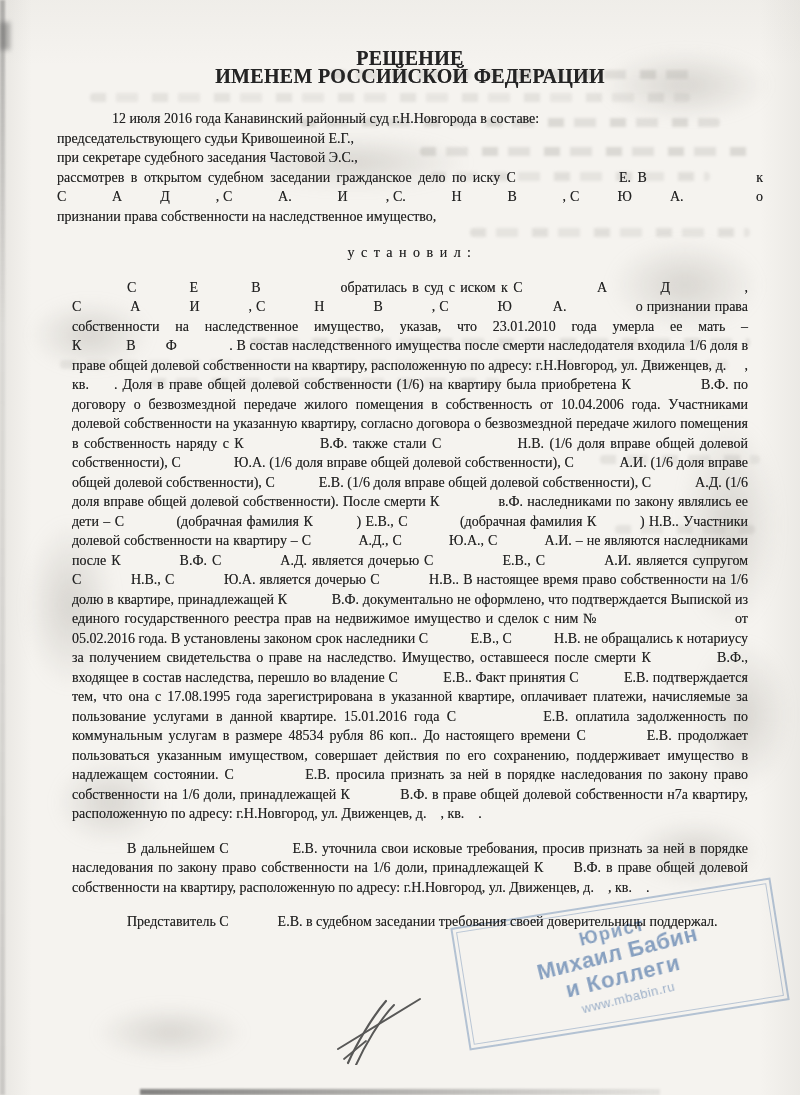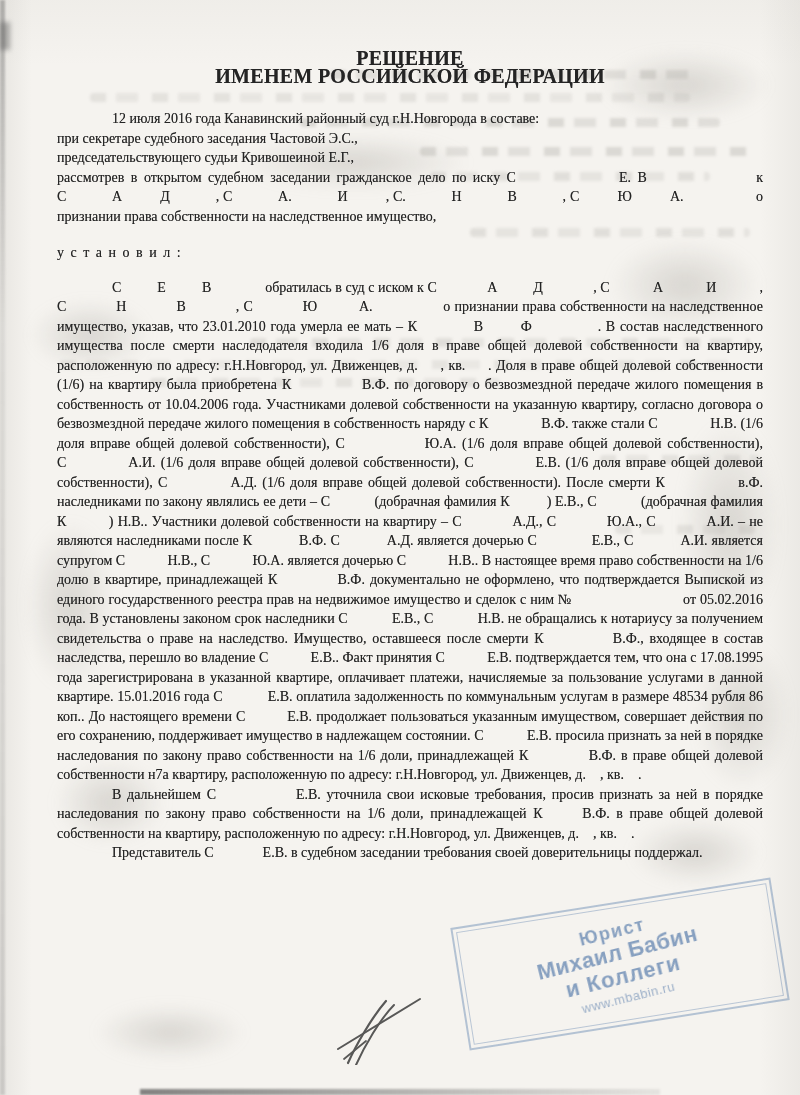--- a/index.html
+++ b/index.html
@@ -43,22 +43,22 @@
     filter:blur(.22px);
   }
   .header-row{position:relative;height:20px;}
   .case-number{position:absolute;left:0;top:0;}
   .copy-label{position:absolute;left:413px;top:0;}
   .title{ text-align:center;font-weight:bold;margin-top:16px;
     font-size:20px;line-height:17.5px;letter-spacing:.3px;}
   .intro{margin-top:24px;}
   .line{text-align:justify;text-indent:0;margin:0;}
   .indent{text-indent:55px;}
-  .ustanovil{letter-spacing:1.5px;margin:17px 0 15px;font-weight:normal;}
-  .p{text-align:justify;text-indent:55px;margin:0;}
+  .ustanovil{text-align:center;letter-spacing:1.5px;margin:17px 0 15px;font-weight:normal;}
+  .p{text-align:justify;text-indent:55px;margin:15px;}
 
   
   .stamp{position:absolute;left:458px;top:902px;width:324px;height:124px;
     transform:rotate(-9deg);color:#7d9cc6;opacity:.88;mix-blend-mode:multiply;}
   .stamp-border{position:absolute;inset:0;border:2px solid rgba(125,156,198,.60);}
   .stamp-border::after{content:"";position:absolute;inset:3px;border:1px solid rgba(125,156,198,.55);}
   .stamp-text{position:absolute;inset:0;display:flex;flex-direction:column;
     align-items:center;justify-content:center;transform:rotate(-5deg);
     font-family:"Liberation Sans","DejaVu Sans",sans-serif;font-weight:bold;line-height:1.08;
     filter:blur(.3px);}
@@ -103,22 +103,22 @@
   <div class="content">
 
 
     <div class="title">
       <div>РЕШЕНИЕ</div>
       <div>ИМЕНЕМ РОССИЙСКОЙ ФЕДЕРАЦИИ</div>
     </div>
 
     <div class="intro">
       <p class="line indent">12 июля 2016 года Канавинский районный суд г.Н.Новгорода в составе:</p>
+      <p class="line">председательствующего судьи Кривошеиной Е.Г.,</p>
       <p class="line">при секретаре судебного заседания Частовой Э.С.,</p>
-      <p class="line">председательствующего судьи Кривошеиной Е.Г.,</p>
       <p class="line">рассмотрев в открытом судебном заседании гражданское дело по иску С&nbsp;&nbsp;&nbsp;&nbsp;&nbsp;&nbsp;&nbsp;&nbsp;&nbsp;&nbsp;&nbsp;&nbsp;&nbsp;&nbsp;&nbsp;&nbsp;Е. В&nbsp;&nbsp;&nbsp;&nbsp;&nbsp;&nbsp;&nbsp;&nbsp;&nbsp;&nbsp;&nbsp;&nbsp;&nbsp;&nbsp;&nbsp;&nbsp; к С&nbsp;&nbsp;&nbsp;&nbsp;&nbsp;&nbsp;&nbsp;&nbsp;&nbsp;&nbsp;&nbsp;&nbsp;А&nbsp;&nbsp;&nbsp;&nbsp;&nbsp;&nbsp;&nbsp;&nbsp;&nbsp;&nbsp;Д&nbsp;&nbsp;&nbsp;&nbsp;&nbsp;&nbsp;&nbsp;&nbsp;&nbsp;&nbsp;&nbsp;&nbsp;, С&nbsp;&nbsp;&nbsp;&nbsp;&nbsp;&nbsp;&nbsp;&nbsp;&nbsp;&nbsp;&nbsp;&nbsp;А.&nbsp;&nbsp;&nbsp;&nbsp;&nbsp;&nbsp;&nbsp;&nbsp;&nbsp;&nbsp;&nbsp;&nbsp;И&nbsp;&nbsp;&nbsp;&nbsp;&nbsp;&nbsp;&nbsp;&nbsp;&nbsp;&nbsp;, С.&nbsp;&nbsp;&nbsp;&nbsp;&nbsp;&nbsp;&nbsp;&nbsp;&nbsp;&nbsp;&nbsp;&nbsp;Н&nbsp;&nbsp;&nbsp;&nbsp;&nbsp;&nbsp;&nbsp;&nbsp;&nbsp;&nbsp;&nbsp;&nbsp;В&nbsp;&nbsp;&nbsp;&nbsp;&nbsp;&nbsp;&nbsp;&nbsp;&nbsp;&nbsp;&nbsp;&nbsp;, С&nbsp;&nbsp;&nbsp;&nbsp;&nbsp;&nbsp;&nbsp;&nbsp;&nbsp;&nbsp;Ю&nbsp;&nbsp;&nbsp;&nbsp;&nbsp;&nbsp;&nbsp;&nbsp;&nbsp;&nbsp;А.&nbsp;&nbsp;&nbsp;&nbsp;&nbsp;&nbsp;&nbsp;&nbsp;&nbsp;&nbsp;&nbsp;&nbsp;&nbsp;&nbsp;&nbsp;&nbsp;&nbsp;&nbsp; о признании права собственности на наследственное имущество,</p>
     </div>
 
     <p class="ustanovil">у с т а н о в и л :</p>
 
     <p class="p">С&nbsp;&nbsp;&nbsp;&nbsp;&nbsp;&nbsp;&nbsp;&nbsp;&nbsp;&nbsp;Е&nbsp;&nbsp;&nbsp;&nbsp;&nbsp;&nbsp;&nbsp;&nbsp;&nbsp;&nbsp;В&nbsp;&nbsp;&nbsp;&nbsp;&nbsp;&nbsp;&nbsp;&nbsp;&nbsp;&nbsp;&nbsp;&nbsp;&nbsp;&nbsp; обратилась в суд с иском к С&nbsp;&nbsp;&nbsp;&nbsp;&nbsp;&nbsp;&nbsp;&nbsp;&nbsp;&nbsp;&nbsp;&nbsp;&nbsp;&nbsp;А&nbsp;&nbsp;&nbsp;&nbsp;&nbsp;&nbsp;&nbsp;&nbsp;&nbsp;&nbsp;Д&nbsp;&nbsp;&nbsp;&nbsp;&nbsp;&nbsp;&nbsp;&nbsp;&nbsp;&nbsp;&nbsp;&nbsp;&nbsp;&nbsp;, С&nbsp;&nbsp;&nbsp;&nbsp;&nbsp;&nbsp;&nbsp;&nbsp;&nbsp;&nbsp;&nbsp;&nbsp;А&nbsp;&nbsp;&nbsp;&nbsp;&nbsp;&nbsp;&nbsp;&nbsp;&nbsp;&nbsp;&nbsp;&nbsp;И&nbsp;&nbsp;&nbsp;&nbsp;&nbsp;&nbsp;&nbsp;&nbsp;&nbsp;&nbsp;&nbsp;&nbsp;, С&nbsp;&nbsp;&nbsp;&nbsp;&nbsp;&nbsp;&nbsp;&nbsp;&nbsp;&nbsp;&nbsp;&nbsp;Н&nbsp;&nbsp;&nbsp;&nbsp;&nbsp;&nbsp;&nbsp;&nbsp;&nbsp;&nbsp;&nbsp;&nbsp;В&nbsp;&nbsp;&nbsp;&nbsp;&nbsp;&nbsp;&nbsp;&nbsp;&nbsp;&nbsp;&nbsp;&nbsp;, С&nbsp;&nbsp;&nbsp;&nbsp;&nbsp;&nbsp;&nbsp;&nbsp;&nbsp;&nbsp;&nbsp;&nbsp;Ю&nbsp;&nbsp;&nbsp;&nbsp;&nbsp;&nbsp;&nbsp;&nbsp;&nbsp;&nbsp;А.&nbsp;&nbsp;&nbsp;&nbsp;&nbsp;&nbsp;&nbsp;&nbsp;&nbsp;&nbsp;&nbsp;&nbsp;&nbsp;&nbsp;&nbsp;&nbsp; о признании права собственности на наследственное имущество, указав, что 23.01.2010 года умерла ее мать – К&nbsp;&nbsp;&nbsp;&nbsp;&nbsp;&nbsp;&nbsp;&nbsp;&nbsp;&nbsp;&nbsp;&nbsp;В&nbsp;&nbsp;&nbsp;&nbsp;&nbsp;&nbsp;&nbsp;&nbsp;Ф&nbsp;&nbsp;&nbsp;&nbsp;&nbsp;&nbsp;&nbsp;&nbsp;&nbsp;&nbsp;&nbsp;&nbsp;&nbsp;&nbsp;. В состав наследственного имущества после смерти наследодателя входила 1/6 доля в праве общей долевой собственности на квартиру, расположенную по адресу: г.Н.Новгород, ул. Движенцев, д.&nbsp;&nbsp;&nbsp;&nbsp;&nbsp;, кв.&nbsp;&nbsp;&nbsp;&nbsp;&nbsp;. Доля в праве общей долевой собственности (1/6) на квартиру была приобретена К&nbsp;&nbsp;&nbsp;&nbsp;&nbsp;&nbsp;&nbsp;&nbsp;&nbsp;&nbsp;&nbsp;&nbsp;&nbsp;&nbsp;В.Ф. по договору о безвозмездной передаче жилого помещения в собственность от 10.04.2006 года. Участниками долевой собственности на указанную квартиру, согласно договора о безвозмездной передаче жилого помещения в собственность наряду с К&nbsp;&nbsp;&nbsp;&nbsp;&nbsp;&nbsp;&nbsp;&nbsp;&nbsp;&nbsp;&nbsp;&nbsp;&nbsp;&nbsp;В.Ф. также стали С&nbsp;&nbsp;&nbsp;&nbsp;&nbsp;&nbsp;&nbsp;&nbsp;&nbsp;&nbsp;&nbsp;&nbsp;&nbsp;&nbsp;Н.В. (1/6 доля вправе общей долевой собственности), С&nbsp;&nbsp;&nbsp;&nbsp;&nbsp;&nbsp;&nbsp;&nbsp;&nbsp;&nbsp;&nbsp;&nbsp;&nbsp;&nbsp;Ю.А. (1/6 доля вправе общей долевой собственности), С&nbsp;&nbsp;&nbsp;&nbsp;&nbsp;&nbsp;&nbsp;&nbsp;&nbsp;&nbsp;&nbsp;&nbsp;А.И. (1/6 доля вправе общей долевой собственности), С&nbsp;&nbsp;&nbsp;&nbsp;&nbsp;&nbsp;&nbsp;&nbsp;&nbsp;&nbsp;&nbsp;&nbsp;Е.В. (1/6 доля вправе общей долевой собственности), С&nbsp;&nbsp;&nbsp;&nbsp;&nbsp;&nbsp;&nbsp;&nbsp;&nbsp;&nbsp;&nbsp;&nbsp;А.Д. (1/6 доля вправе общей долевой собственности). После смерти К&nbsp;&nbsp;&nbsp;&nbsp;&nbsp;&nbsp;&nbsp;&nbsp;&nbsp;&nbsp;&nbsp;&nbsp;&nbsp;&nbsp;в.Ф. наследниками по закону являлись ее дети – С&nbsp;&nbsp;&nbsp;&nbsp;&nbsp;&nbsp;&nbsp;&nbsp;&nbsp;&nbsp;&nbsp;&nbsp;(добрачная фамилия К&nbsp;&nbsp;&nbsp;&nbsp;&nbsp;&nbsp;&nbsp;&nbsp;&nbsp;&nbsp;) Е.В., С&nbsp;&nbsp;&nbsp;&nbsp;&nbsp;&nbsp;&nbsp;&nbsp;&nbsp;&nbsp;&nbsp;&nbsp;(добрачная фамилия К&nbsp;&nbsp;&nbsp;&nbsp;&nbsp;&nbsp;&nbsp;&nbsp;&nbsp;&nbsp;) Н.В.. Участники долевой собственности на квартиру – С&nbsp;&nbsp;&nbsp;&nbsp;&nbsp;&nbsp;&nbsp;&nbsp;&nbsp;&nbsp;&nbsp;&nbsp;А.Д., С&nbsp;&nbsp;&nbsp;&nbsp;&nbsp;&nbsp;&nbsp;&nbsp;&nbsp;&nbsp;&nbsp;&nbsp;Ю.А., С&nbsp;&nbsp;&nbsp;&nbsp;&nbsp;&nbsp;&nbsp;&nbsp;&nbsp;&nbsp;&nbsp;&nbsp;А.И. – не являются наследниками после К&nbsp;&nbsp;&nbsp;&nbsp;&nbsp;&nbsp;&nbsp;&nbsp;&nbsp;&nbsp;&nbsp;&nbsp;В.Ф. С&nbsp;&nbsp;&nbsp;&nbsp;&nbsp;&nbsp;&nbsp;&nbsp;&nbsp;&nbsp;&nbsp;&nbsp;А.Д. является дочерью С&nbsp;&nbsp;&nbsp;&nbsp;&nbsp;&nbsp;&nbsp;&nbsp;&nbsp;&nbsp;&nbsp;&nbsp;&nbsp;&nbsp;Е.В., С&nbsp;&nbsp;&nbsp;&nbsp;&nbsp;&nbsp;&nbsp;&nbsp;&nbsp;&nbsp;&nbsp;&nbsp;А.И. является супругом С&nbsp;&nbsp;&nbsp;&nbsp;&nbsp;&nbsp;&nbsp;&nbsp;&nbsp;&nbsp;&nbsp;&nbsp;Н.В., С&nbsp;&nbsp;&nbsp;&nbsp;&nbsp;&nbsp;&nbsp;&nbsp;&nbsp;&nbsp;&nbsp;&nbsp;Ю.А. является дочерью С&nbsp;&nbsp;&nbsp;&nbsp;&nbsp;&nbsp;&nbsp;&nbsp;&nbsp;&nbsp;&nbsp;&nbsp;Н.В.. В настоящее время право собственности на 1/6 долю в квартире, принадлежащей К&nbsp;&nbsp;&nbsp;&nbsp;&nbsp;&nbsp;&nbsp;&nbsp;&nbsp;&nbsp;&nbsp;&nbsp;В.Ф. документально не оформлено, что подтверждается Выпиской из единого государственного реестра прав на недвижимое имущество и сделок с ним №&nbsp;&nbsp;&nbsp;&nbsp;&nbsp;&nbsp;&nbsp;&nbsp;&nbsp;&nbsp;&nbsp;&nbsp;&nbsp;&nbsp;&nbsp;&nbsp;&nbsp;&nbsp;&nbsp;&nbsp;&nbsp;&nbsp;&nbsp;&nbsp;&nbsp;&nbsp;&nbsp;&nbsp;от 05.02.2016 года. В установлены законом срок наследники С&nbsp;&nbsp;&nbsp;&nbsp;&nbsp;&nbsp;&nbsp;&nbsp;&nbsp;&nbsp;&nbsp;&nbsp;Е.В., С&nbsp;&nbsp;&nbsp;&nbsp;&nbsp;&nbsp;&nbsp;&nbsp;&nbsp;&nbsp;&nbsp;&nbsp;Н.В. не обращались к нотариусу за получением свидетельства о праве на наследство. Имущество, оставшееся после смерти К&nbsp;&nbsp;&nbsp;&nbsp;&nbsp;&nbsp;&nbsp;&nbsp;&nbsp;&nbsp;&nbsp;&nbsp;В.Ф., входящее в состав наследства, перешло во владение С&nbsp;&nbsp;&nbsp;&nbsp;&nbsp;&nbsp;&nbsp;&nbsp;&nbsp;&nbsp;&nbsp;&nbsp;Е.В.. Факт принятия С&nbsp;&nbsp;&nbsp;&nbsp;&nbsp;&nbsp;&nbsp;&nbsp;&nbsp;&nbsp;&nbsp;&nbsp;Е.В. подтверждается тем, что она с 17.08.1995 года зарегистрирована в указанной квартире, оплачивает платежи, начисляемые за пользование услугами в данной квартире. 15.01.2016 года С&nbsp;&nbsp;&nbsp;&nbsp;&nbsp;&nbsp;&nbsp;&nbsp;&nbsp;&nbsp;&nbsp;&nbsp;Е.В. оплатила задолженность по коммунальным услугам в размере 48534 рубля 86 коп.. До настоящего времени С&nbsp;&nbsp;&nbsp;&nbsp;&nbsp;&nbsp;&nbsp;&nbsp;&nbsp;&nbsp;Е.В. продолжает пользоваться указанным имуществом, совершает действия по его сохранению, поддерживает имущество в надлежащем состоянии. С&nbsp;&nbsp;&nbsp;&nbsp;&nbsp;&nbsp;&nbsp;&nbsp;&nbsp;&nbsp;&nbsp;&nbsp;Е.В. просила признать за ней в порядке наследования по закону право собственности на 1/6 доли, принадлежащей К&nbsp;&nbsp;&nbsp;&nbsp;&nbsp;&nbsp;&nbsp;&nbsp;&nbsp;&nbsp;&nbsp;&nbsp;В.Ф. в праве общей долевой собственности н7а квартиру, расположенную по адресу: г.Н.Новгород, ул. Движенцев, д.&nbsp;&nbsp;&nbsp;&nbsp;, кв.&nbsp;&nbsp;&nbsp;&nbsp;.</p>
     <p class="p">В дальнейшем С&nbsp;&nbsp;&nbsp;&nbsp;&nbsp;&nbsp;&nbsp;&nbsp;&nbsp;&nbsp;&nbsp;&nbsp;&nbsp;&nbsp;Е.В. уточнила свои исковые требования, просив признать за ней в порядке наследования по закону право собственности на 1/6 доли, принадлежащей К&nbsp;&nbsp;&nbsp;&nbsp;&nbsp;&nbsp;В.Ф. в праве общей долевой собственности на квартиру, расположенную по адресу: г.Н.Новгород, ул. Движенцев, д.&nbsp;&nbsp;&nbsp;&nbsp;, кв.&nbsp;&nbsp;&nbsp;&nbsp;.</p>
     <p class="p">Представитель С&nbsp;&nbsp;&nbsp;&nbsp;&nbsp;&nbsp;&nbsp;&nbsp;&nbsp;&nbsp;&nbsp;&nbsp;&nbsp;&nbsp;Е.В. в судебном заседании требования своей доверительницы поддержал.</p>
   </div>
 

